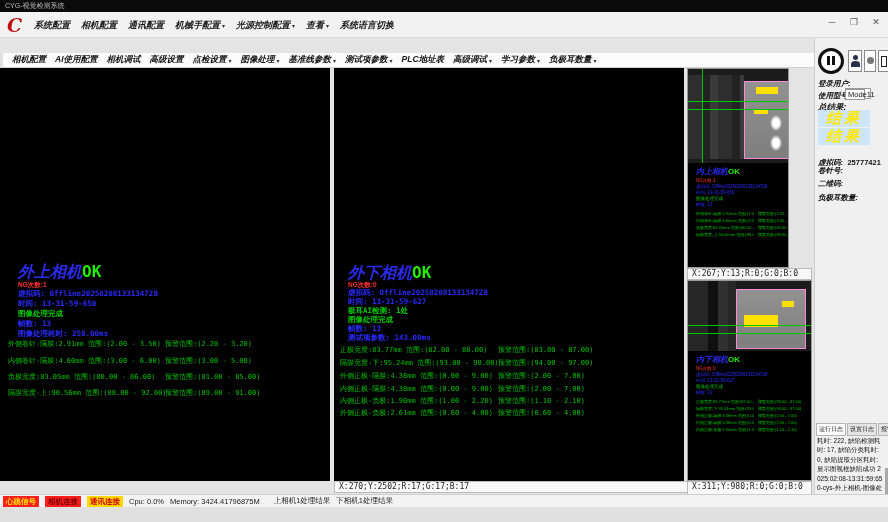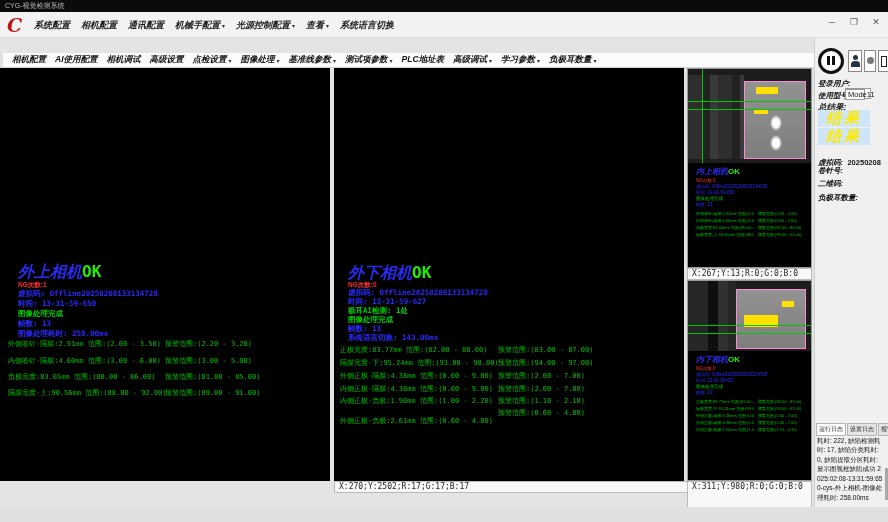--- a/index.html
+++ b/index.html
@@ -202,37 +202,37 @@
   <div class="abs view view-mid">
     <div class="abs ovtitle" style="left:14px;top:195px">
       <span class="nm">外下相机</span><span class="ok">OK</span>
     </div>
     <div class="abs ngline" style="left:14px;top:213px">NG次数:0</div>
     <div class="abs ovline c-blue" style="left:14px;top:220px">虚拟码: Offline20250208133134728</div>
     <div class="abs ovline c-blue" style="left:14px;top:229px">时间: 13-31-59-627</div>
     <div class="abs ovline c-green" style="left:14px;top:238px">极耳AI检测: 1处</div>
     <div class="abs ovline c-green" style="left:14px;top:247px">图像处理完成</div>
     <div class="abs ovline c-blue" style="left:14px;top:256px">帧数: 13</div>
-    <div class="abs ovline c-blue" style="left:14px;top:265px">系统语言切换: 143.00ms</div>
+    <div class="abs ovline c-blue" style="left:14px;top:265px">测试项参数: 143.00ms</div>
     <div class="abs mrow" style="left:6px;top:277px">正极宽度:83.77mm 范围:(82.00 - 88.00)</div>
     <div class="abs mrow" style="left:164px;top:277px">预警范围:(83.00 - 87.00)</div>
     <div class="abs mrow" style="left:6px;top:290px">隔膜宽度-下:95.24mm 范围:(93.00 - 98.00)</div>
     <div class="abs mrow" style="left:164px;top:290px">预警范围:(94.00 - 97.00)</div>
     <div class="abs mrow" style="left:6px;top:303px">外侧正极-隔膜:4.38mm 范围:(0.00 - 9.00)</div>
     <div class="abs mrow" style="left:164px;top:303px">预警范围:(2.00 - 7.00)</div>
     <div class="abs mrow" style="left:6px;top:316px">内侧正极-隔膜:4.38mm 范围:(0.00 - 9.00)</div>
     <div class="abs mrow" style="left:164px;top:316px">预警范围:(2.00 - 7.00)</div>
     <div class="abs mrow" style="left:6px;top:328px">内侧正极-负极:1.90mm 范围:(1.00 - 2.20)</div>
     <div class="abs mrow" style="left:164px;top:328px">预警范围:(1.10 - 2.10)</div>
-    <div class="abs mrow" style="left:6px;top:348px">外侧正极-负极:2.61mm 范围:(0.60 - 4.00)</div>
+    <div class="abs mrow" style="left:6px;top:340px">外侧正极-负极:2.61mm 范围:(0.60 - 4.00)</div>
     <div class="abs mrow" style="left:164px;top:340px">预警范围:(0.60 - 4.00)</div>
   </div>
   <div class="abs coordbar" style="left:334px;top:481px;width:412px;height:12px">X:270;Y:2502;R:17;G:17;B:17</div>
 
-  <div class="abs thumb" style="left:687px;top:68px;width:125px;height:200px">
+  <div class="abs thumb" style="left:687px;top:68px;width:102px;height:200px">
     <div class="abs" style="left:0;top:0;width:125px;height:94px;background:#1c1c1c;overflow:hidden">
       <div class="abs mach" style="left:0;top:6px;width:56px;height:84px"></div>
       <div class="abs cell" style="left:56px;top:12px;width:62px;height:78px"></div>
       <div class="abs minidot-y" style="left:68px;top:18px;width:22px;height:7px"></div>
       <div class="abs minidot-y" style="left:66px;top:40px;width:14px;height:5px"></div>
       <div class="abs blob" style="left:82px;top:46px;width:12px;height:16px"></div>
       <div class="abs blob" style="left:82px;top:66px;width:12px;height:16px"></div>
       <div class="abs hline-g" style="left:0;top:32px;width:125px"></div>
       <div class="abs hline-g" style="left:0;top:40px;width:125px"></div>
       <div class="abs vline-g" style="left:14px;top:0;height:94px"></div>
@@ -307,30 +307,39 @@
     <div class="abs rinput" style="left:30px;top:50px;width:26px;height:11px">cys</div>
     <div class="abs rlabel" style="left:3px;top:53px">使用型号:</div>
     <div class="abs rinput" style="left:30px;top:51px;width:20px;height:11px">Mode11</div>
 
     <div class="abs rlabel" style="left:3px;top:64px;font-size:8.5px">总结果:</div>
     <div class="abs resultbox" style="left:3px;top:72px;width:52px;height:17px">结果</div>
     <div class="abs resultbox" style="left:3px;top:90px;width:52px;height:17px">结果</div>
 
     <div class="abs" style="left:3px;top:113px">
       <span class="rlabel">虚拟码:</span>
-      <span class="rvalue">20250208</span>
+      <span class="rvalue">25777421</span>
     </div>
     <div class="abs rlabel" style="left:3px;top:128px">卷针号:</div>
     <div class="abs rlabel" style="left:3px;top:141px">二维码:</div>
     <div class="abs rlabel" style="left:3px;top:155px">负极耳数量:</div>
 
     <div class="abs logtabs" style="left:1px;top:385px">
       <span class="logtab active">运行日志</span>
       <span class="logtab">设置日志</span>
       <span class="logtab">报警日志</span>
     </div>
     <div class="abs logtext" style="left:2px;top:398px;width:66px">耗时: 222, 缺陷检测耗时: 17, 缺陷分类耗时: 0, 缺陷提取分区耗时: 显示图视框缺陷成功 2025:02:08-13:31:59:650-cys-外上相机-图像处理耗时: 258.00ms</div>
     <div class="abs scrollbar" style="left:70px;top:430px;width:3px;height:32px"></div>
   </div>
 
+  <div class="abs statusbar">
+    <span class="badge b-red-y">心跳信号</span>
+    <span class="badge b-red-d">相机连接</span>
+    <span class="badge b-yel-r">通讯连接</span>
+    <span class="sbtext">Cpu: 0.0%</span>
+    <span class="sbtext">Memory: 3424.41796875M</span>
+    <span class="sbtext" style="margin-left:8px">上相机1处理结果</span>
+    <span class="sbtext">下相机1处理结果</span>
+  </div>
   <div class="abs filler"></div>
 
 </div>
 
 </body></html>

